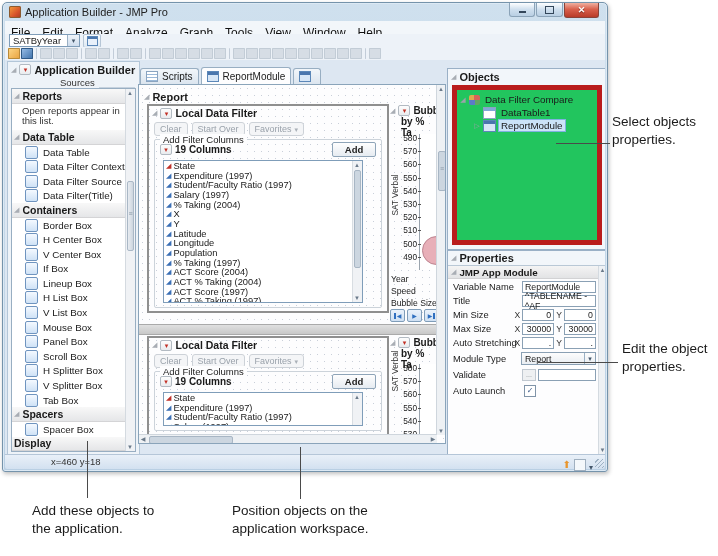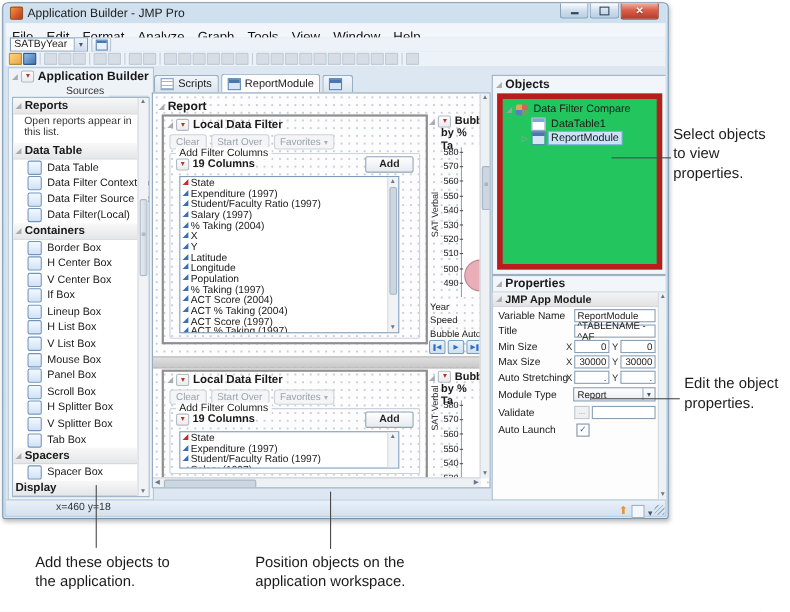--- a/index.html
+++ b/index.html
@@ -350,21 +350,21 @@
                       <span class="lbl">Data Filter Context Box</span>
                     </div>
 
                     <div class="sb-item">
                       <span class="sq-icon"></span>
                       <span class="lbl">Data Filter Source Box</span>
                     </div>
 
                     <div class="sb-item">
                       <span class="sq-icon"></span>
-                      <span class="lbl">Data Filter(Local)</span>
+                      <span class="lbl">Data Filter(Title)</span>
                     </div>
                   </div>
               </div>
 
               <div>
                 <div class="sec-hdr">
                   <span class="disc">◢</span>
                   <span class="t">Containers</span>
                 </div>
 
@@ -621,21 +621,21 @@
                   <div class="tick">530</div>
                   <div class="tick">520</div>
                   <div class="tick">510</div>
                   <div class="tick">500</div>
                   <div class="tick">490</div>
                 </div>
               <div class="ylabel">SAT Verbal</div>
               <div class="bubble" style="top:132px;"></div>
               <div class="ctrl-lbl" style="top:170px;">Year</div>
               <div class="ctrl-lbl" style="top:182px;">Speed</div>
-              <div class="ctrl-lbl" style="top:194px;">Bubble Auto</div>
+              <div class="ctrl-lbl" style="top:194px;">Bubble Size</div>
               <div class="playrow" style="top:205px;">
                 <div class="pbtn">
                     <span class="pbar"></span>
                     <span class="ptri">◀</span>
                   </div>
                 <div class="pbtn">
                     <span class="ptri">▶</span>
                   </div>
                 <div class="pbtn">
                     <span class="ptri">▶</span>
@@ -851,21 +851,20 @@
         <span class="st-box"></span>
         <span class="st-caret"></span>
       </div>
       <div class="st-grip"></div>
     </div>
   </div>
 
   <div class="ann-line" style="left:556px;top:143px;width:54px;height:1px;"></div>
   <div class="note" style="left:612px;top:113px;width:102px;">
     <div>Select objects</div>
-    <div>to view</div>
     <div>properties.</div>
   </div>
 
   <div class="ann-line" style="left:538px;top:362px;width:80px;height:1px;"></div>
   <div class="note" style="left:622px;top:340px;width:96px;">
     <div>Edit the object</div>
     <div>properties.</div>
   </div>
 
   <div class="ann-line" style="left:87px;top:441px;width:1px;height:57px;"></div>

